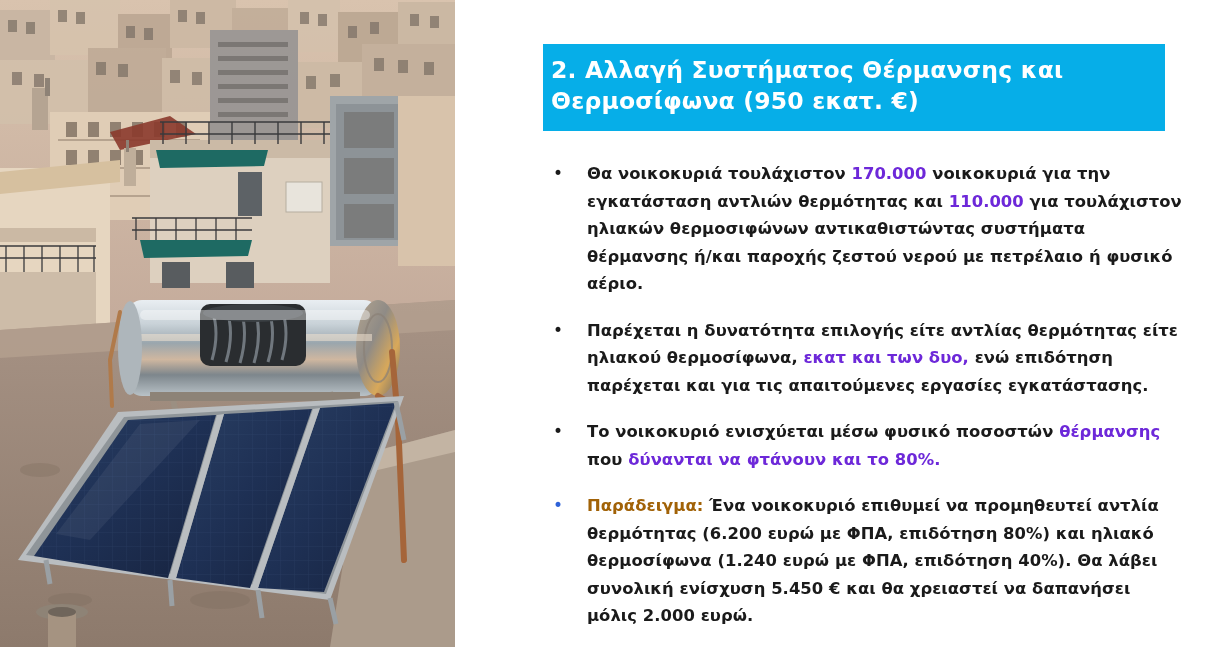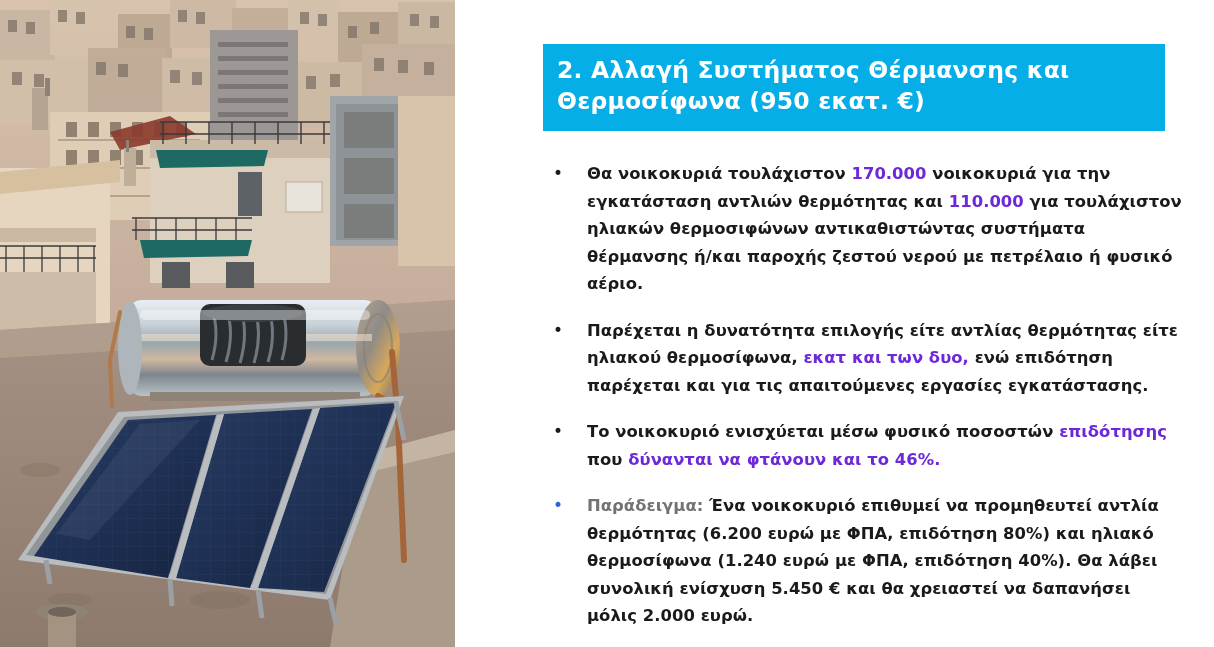--- a/index.html
+++ b/index.html
@@ -43,21 +43,21 @@
     height: 647px;
     background: #ffffff;
   }
 
   .title-bar {
     position: absolute;
     left: 88px;            
     top: 44px;
     width: 622px;          
     background: #06AEE8;
-    padding: 11px 14px 13px 14px;
+    padding: 11px 14px 13px 8px;
     box-sizing: border-box;
   }
   .title-bar .title-text {
     color: #ffffff;
     font-size: 23.5px;
     font-weight: bold;
     line-height: 1.33;
     letter-spacing: 0.2px;
     white-space: pre-line;
     font-family: "DejaVu Sans", "Liberation Sans", sans-serif;
@@ -95,21 +95,21 @@
     font-size: 16.4px;
     font-weight: bold;
     line-height: 27.5px;
     color: #1a1a1a;
     letter-spacing: 0.05px;
   }
   .bullet-text .hl {
     color: #6d28d9;
   }
   .bullet-text .lead {
-    color: #737373;
+    color: #a16207;
   }
 </style>
 </head>
 <body>
 
 <div class="slide">
 
   <div class="photo">
     <svg viewBox="0 0 455 647" preserveAspectRatio="xMidYMid slice">
       <defs>
@@ -398,21 +398,21 @@
       <div class="bullet-row">
         <span class="bullet-mark">•</span>
         <span class="bullet-text">
           <span>Παρέχεται η δυνατότητα επιλογής είτε αντλίας θερμότητας είτε ηλιακού θερμοσίφωνα, </span><span class="hl">εκατ και των δυο,</span><span> ενώ επιδότηση παρέχεται και για τις απαιτούμενες εργασίες εγκατάστασης.</span>
         </span>
       </div>
 
       <div class="bullet-row">
         <span class="bullet-mark">•</span>
         <span class="bullet-text">
-          <span>Το νοικοκυριό ενισχύεται μέσω φυσικό ποσοστών </span><span class="hl">επιδότησης</span><span> που </span><span class="hl">δύνανται να φτάνουν και το 46%.</span>
+          <span>Το νοικοκυριό ενισχύεται μέσω φυσικό ποσοστών </span><span class="hl">θέρμανσης</span><span> που </span><span class="hl">δύνανται να φτάνουν και το 80%.</span>
         </span>
       </div>
 
       <div class="bullet-row">
         <span class="bullet-mark accent">•</span>
         <span class="bullet-text">
           <span class="lead">Παράδειγμα:</span><span> Ένα νοικοκυριό επιθυμεί να προμηθευτεί αντλία θερμότητας (6.200 ευρώ με ΦΠΑ, επιδότηση 80%) και ηλιακό θερμοσίφωνα (1.240 ευρώ με ΦΠΑ, επιδότηση 40%). Θα λάβει συνολική ενίσχυση 5.450 € και θα χρειαστεί να δαπανήσει μόλις 2.000 ευρώ.</span>
         </span>
       </div>
 

